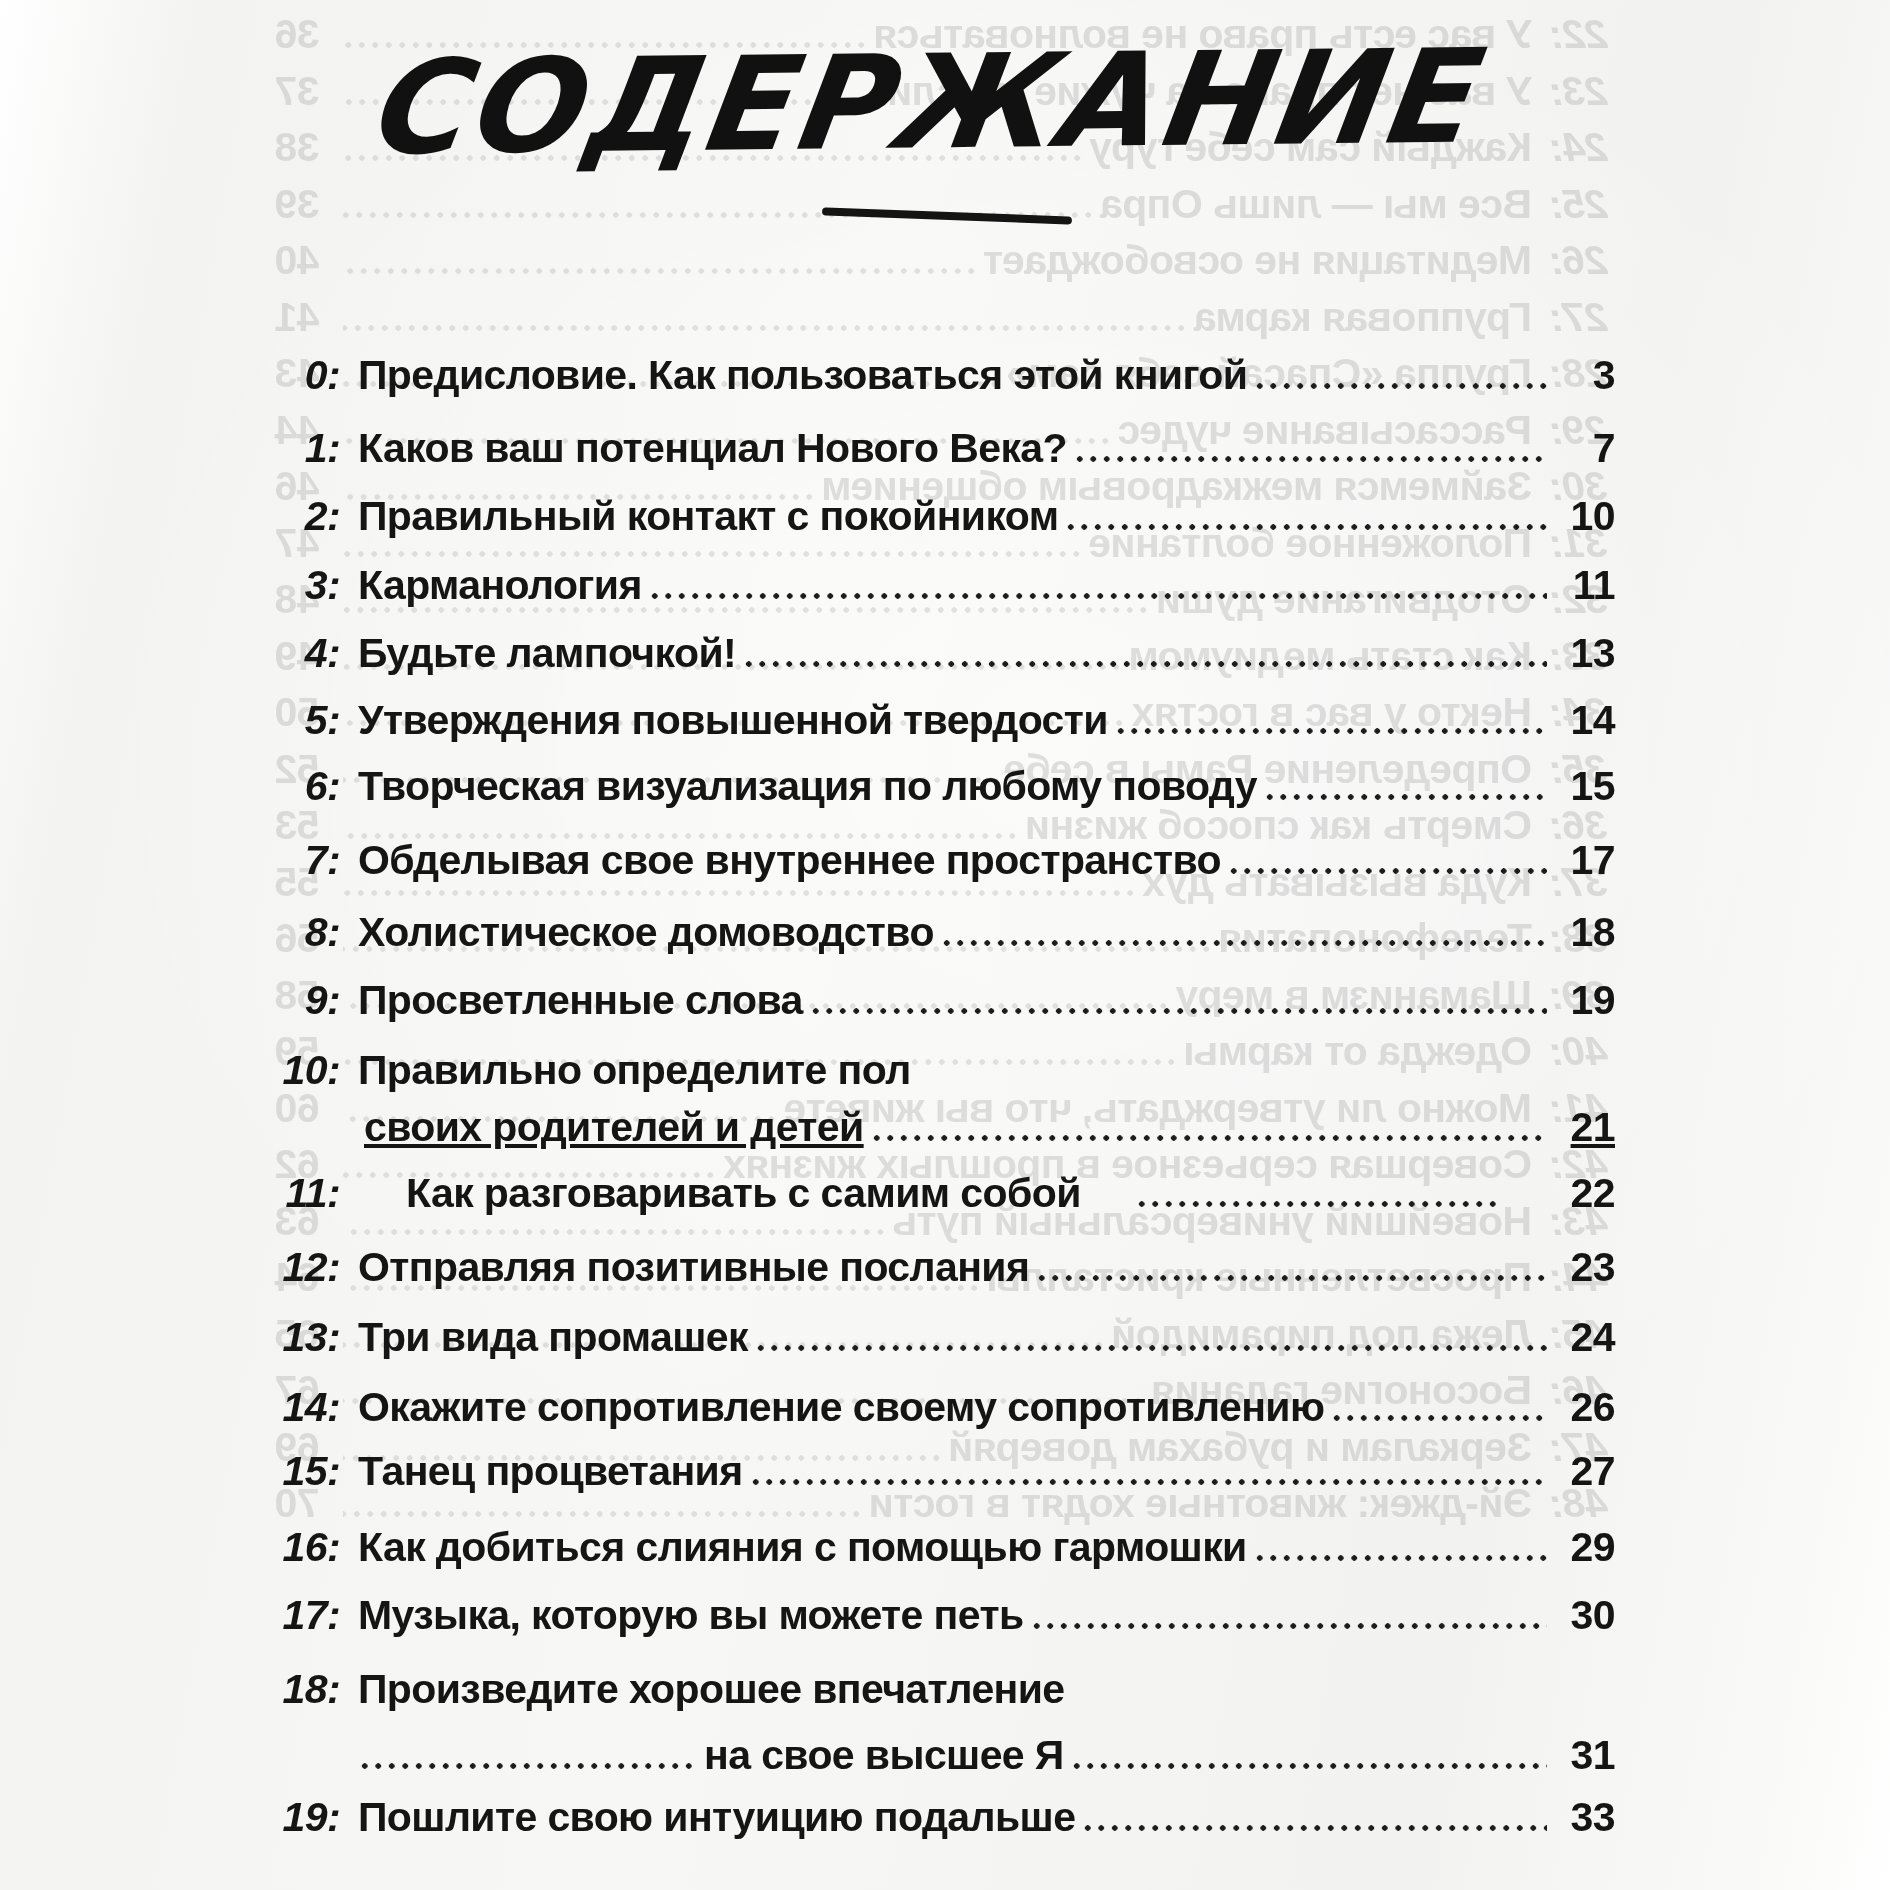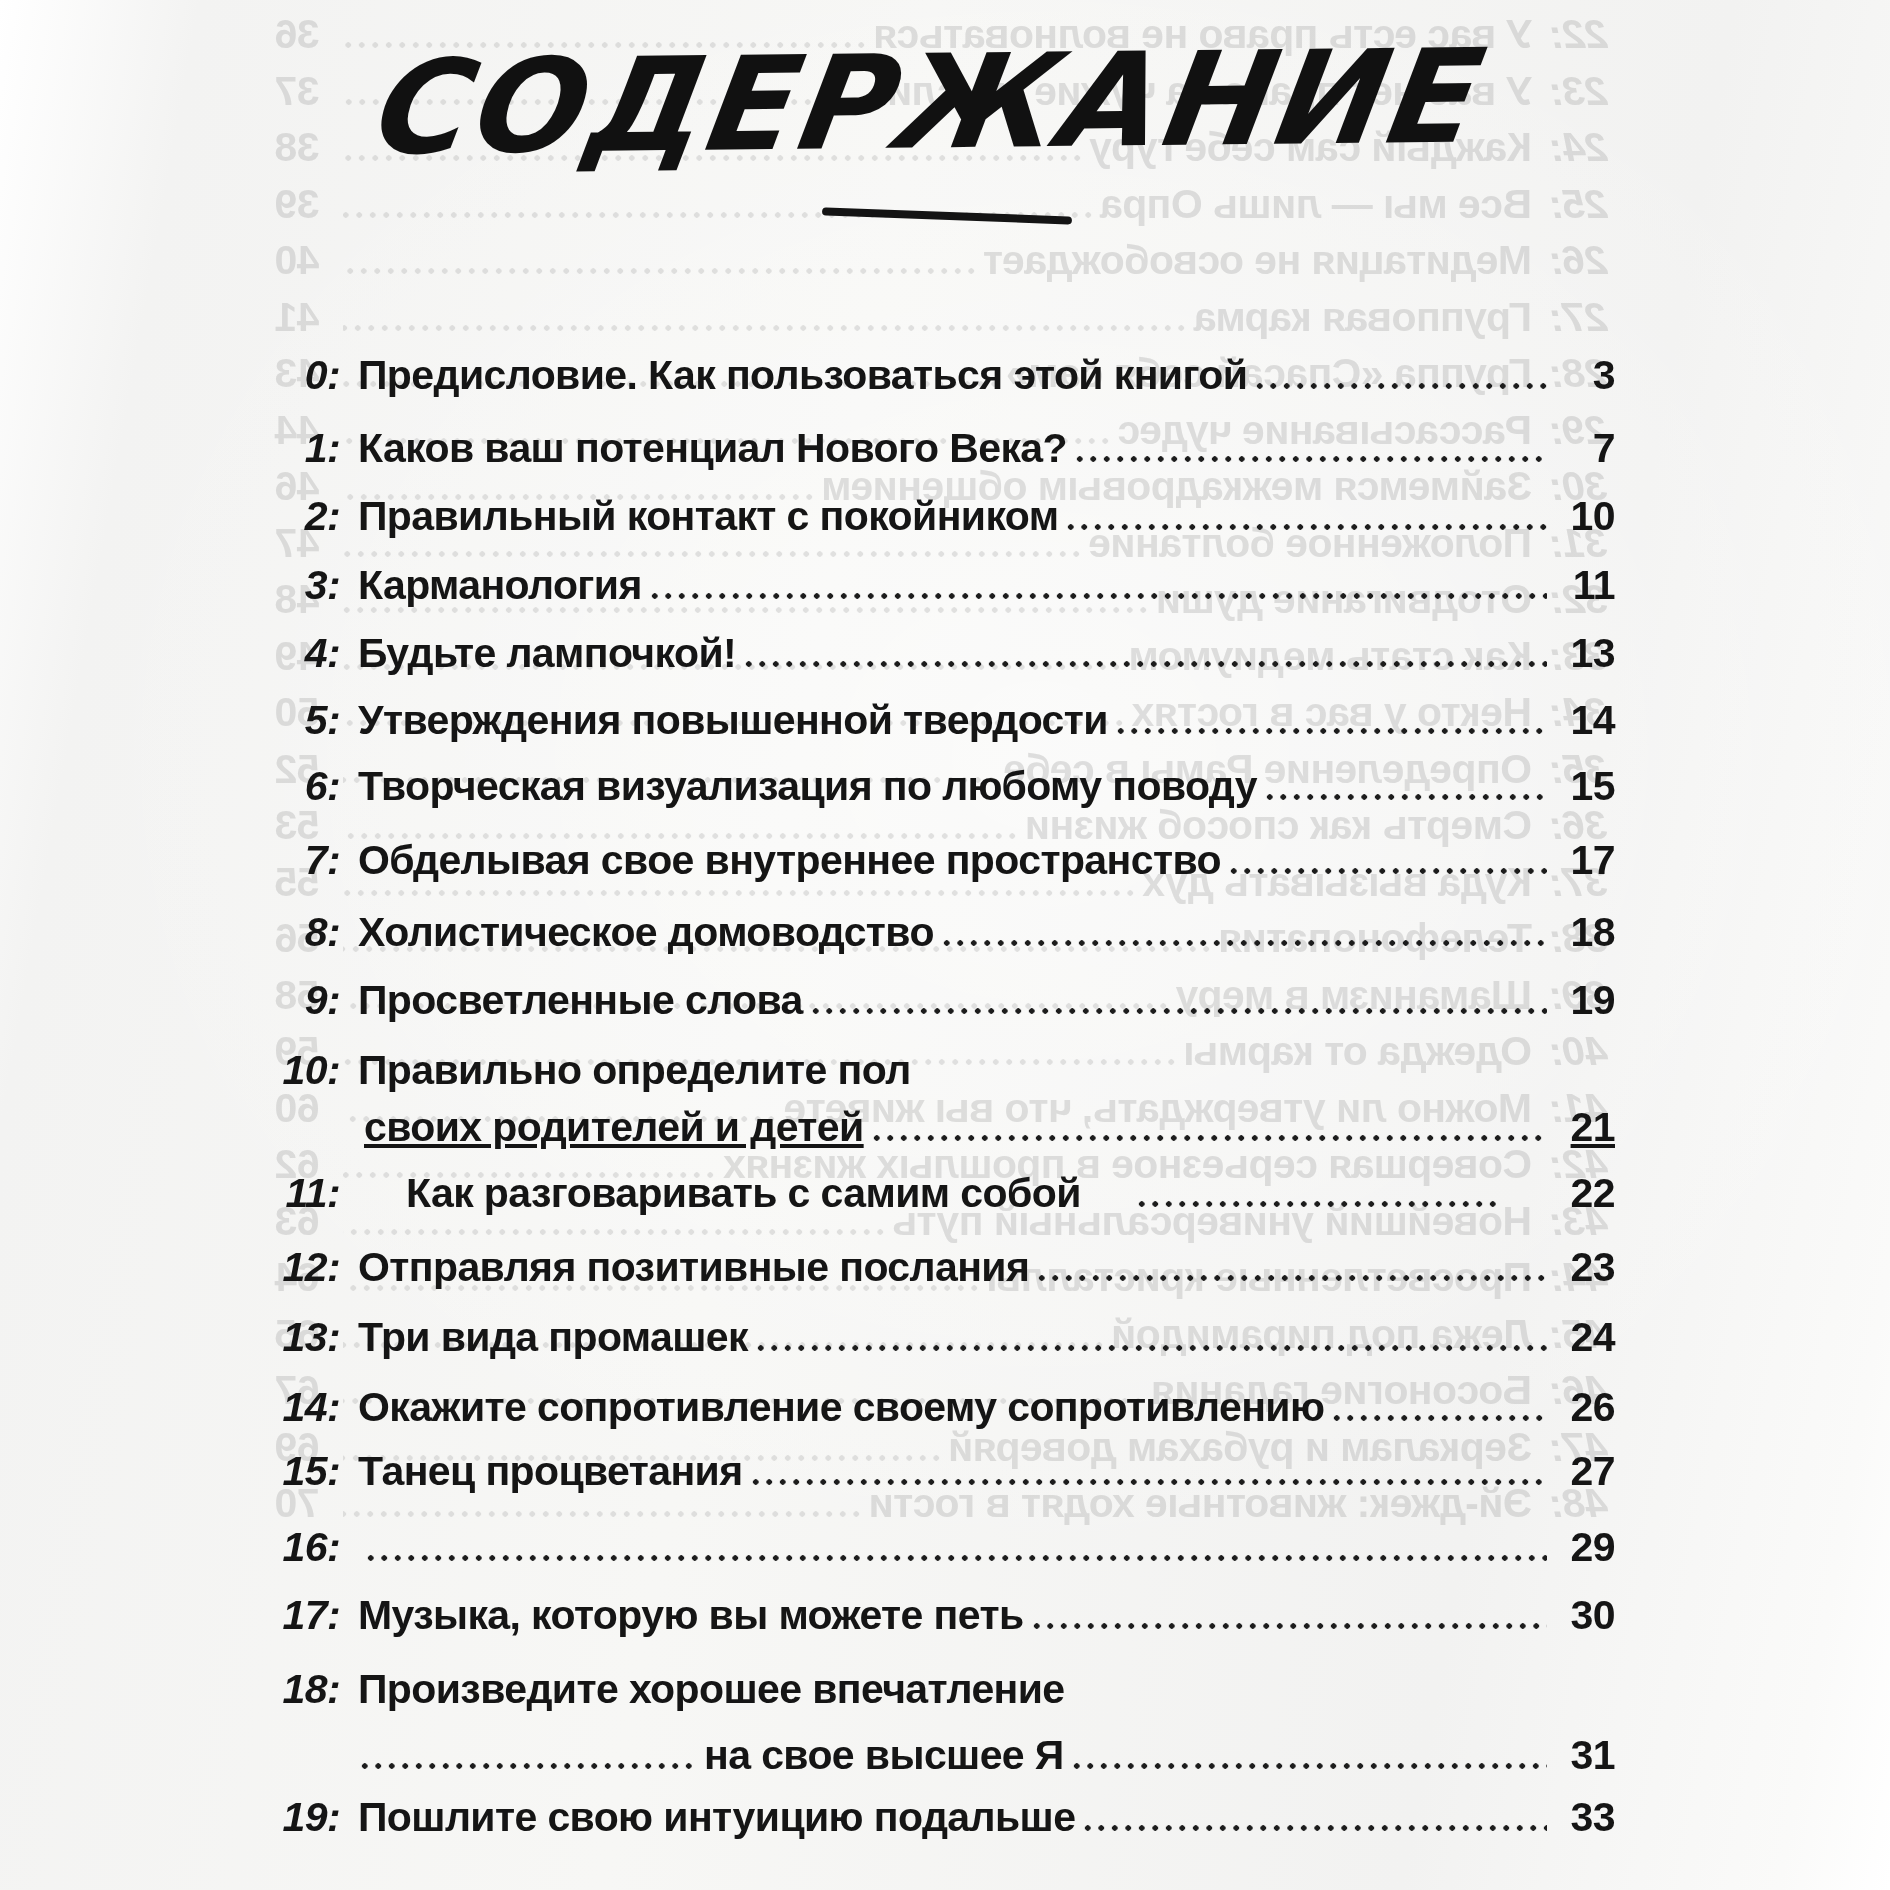--- a/index.html
+++ b/index.html
@@ -340,20 +340,21 @@
     <span class="pg">26</span>
   </div>
       <div class="row" style="top: 1443px;">
     <span class="num">15:</span>
     <span class="txt">Танец процветания</span>
     <span class="dots"></span>
     <span class="pg">27</span>
   </div>
       <div class="row" style="top: 1519px;">
     <span class="num">16:</span>
+    <span class="txt">Как добиться слияния с помощью гармошки</span>
     <span class="dots"></span>
     <span class="pg">29</span>
   </div>
       <div class="row" style="top: 1587px;">
     <span class="num">17:</span>
     <span class="txt">Музыка, которую вы можете петь</span>
     <span class="dots"></span>
     <span class="pg">30</span>
   </div>
       <div class="row" style="top: 1661px;">

